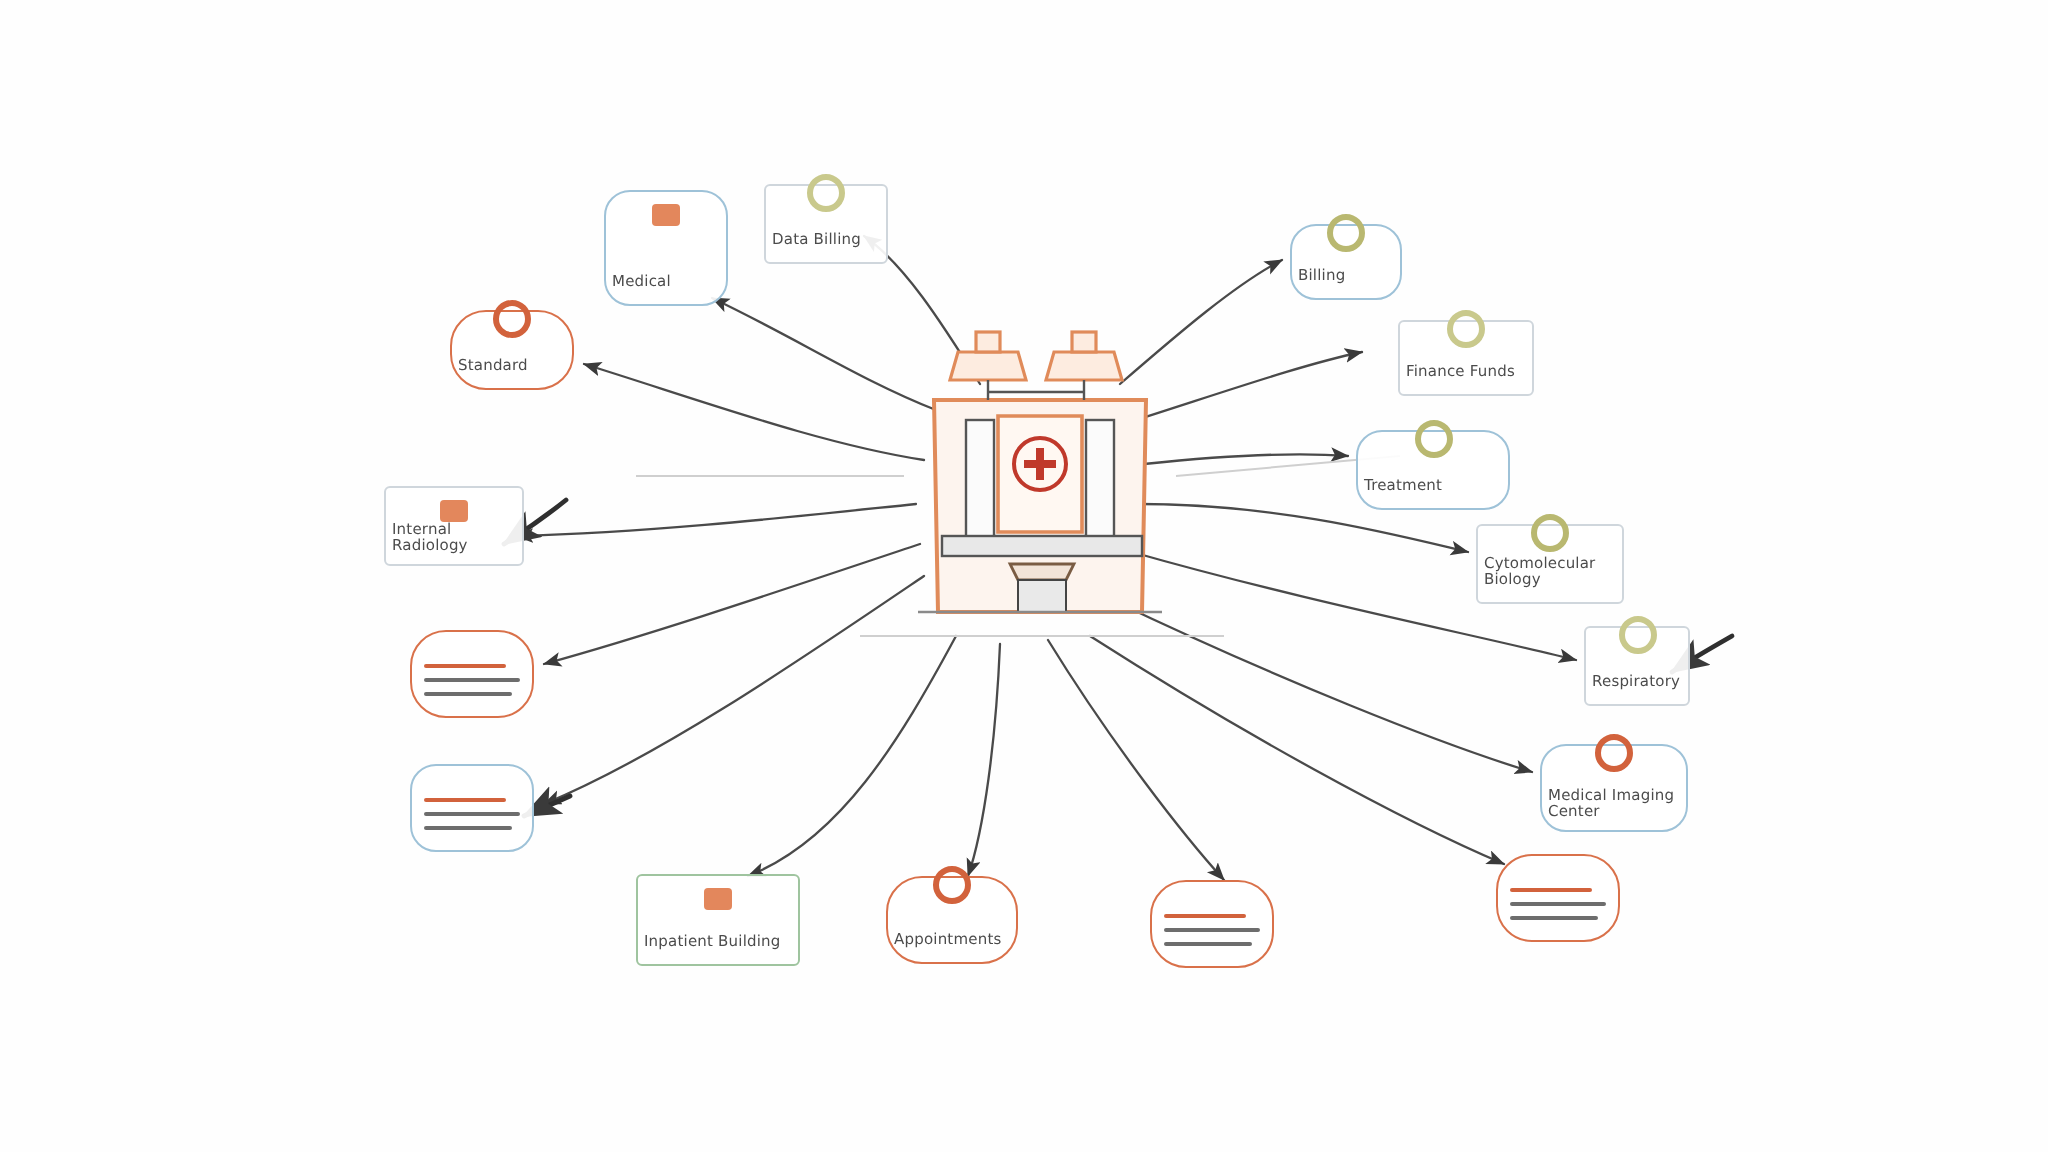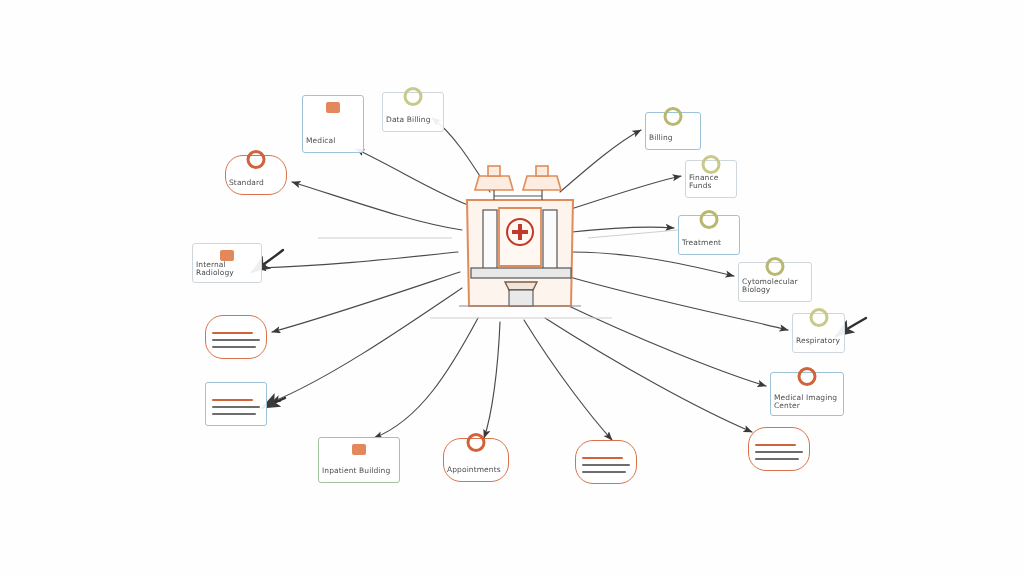--- a/index.html
+++ b/index.html
@@ -8,21 +8,21 @@
     font-family:"DejaVu Sans",sans-serif;
   }
   #stage{position:relative;width:1024px;height:576px;background:#fefefe;}
   #wires{position:absolute;inset:0;width:1024px;height:576px;}
   .card{
     position:absolute;box-sizing:border-box;
     background:rgba(255,255,255,.92);
     border:1.4px solid #9fb9cf;
     border-radius:3px;
   }
-  .card.blue{border-color:#9ec2d8;}
+  .card.blue{border-color:#9ec2d8;border-radius:13px;}
   .card.orange{border-color:#d9714a;border-radius:18px;}
   .card.green{border-color:#9fc49f;}
   .card.pale{border-color:#cfd6dc;}
   .card-label{
     position:absolute;left:0;right:0;bottom:6px;
     text-align:left;
     font-family:"DejaVu Sans",sans-serif;
     font-size:7.5px;color:#2e2e2e;
     letter-spacing:.1px;line-height:1.15;
     padding:0 3px;
@@ -180,25 +180,25 @@
         <div class="card-label two">Medical Imaging Center</div>
       </div>
       <div class="card pale" style="left: 792px; top: 313px; width: 53px; height: 40px;">
         <div class="ico ring olive-l" style="width: 13px; height: 13px; top: -6px;"></div>
         <div class="card-label">Respiratory</div>
       </div>
       <div class="card pale" style="left: 738px; top: 262px; width: 74px; height: 40px;">
         <div class="ico ring olive" style="width: 13px; height: 13px; top: -6px;"></div>
         <div class="card-label">Cytomolecular Biology</div>
       </div>
-      <div class="card blue" style="left: 678px; top: 215px; width: 62px; height: 40px;">
+      <div class="card blue" style="left: 678px; top: 215px; width: 77px; height: 40px;">
         <div class="ico ring olive" style="width: 13px; height: 13px; top: -6px;"></div>
         <div class="card-label">Treatment</div>
       </div>
-      <div class="card pale" style="left: 685px; top: 160px; width: 52px; height: 38px;">
+      <div class="card pale" style="left: 699px; top: 160px; width: 68px; height: 38px;">
         <div class="ico ring olive-l" style="width: 13px; height: 13px; top: -6px;"></div>
         <div class="card-label">Finance Funds</div>
       </div>
       <div class="card blue" style="left: 645px; top: 112px; width: 56px; height: 38px; padding-left: 17px;">
         <div class="ico ring olive" style="width: 13px; height: 13px; top: -6px;"></div>
         <div class="card-label">Billing</div>
       </div>
     </div>
 </div>
 

